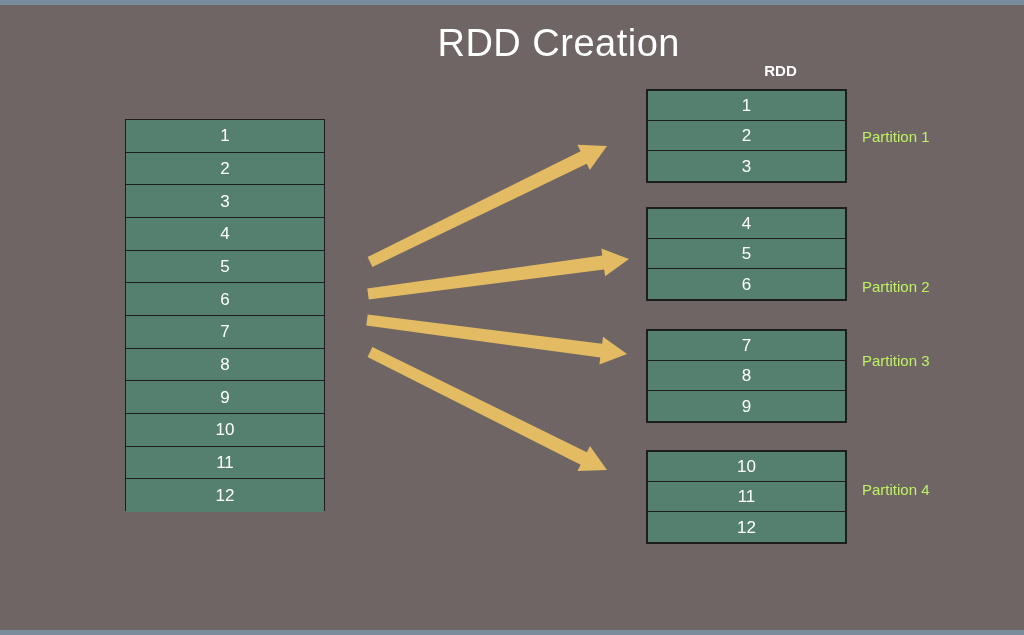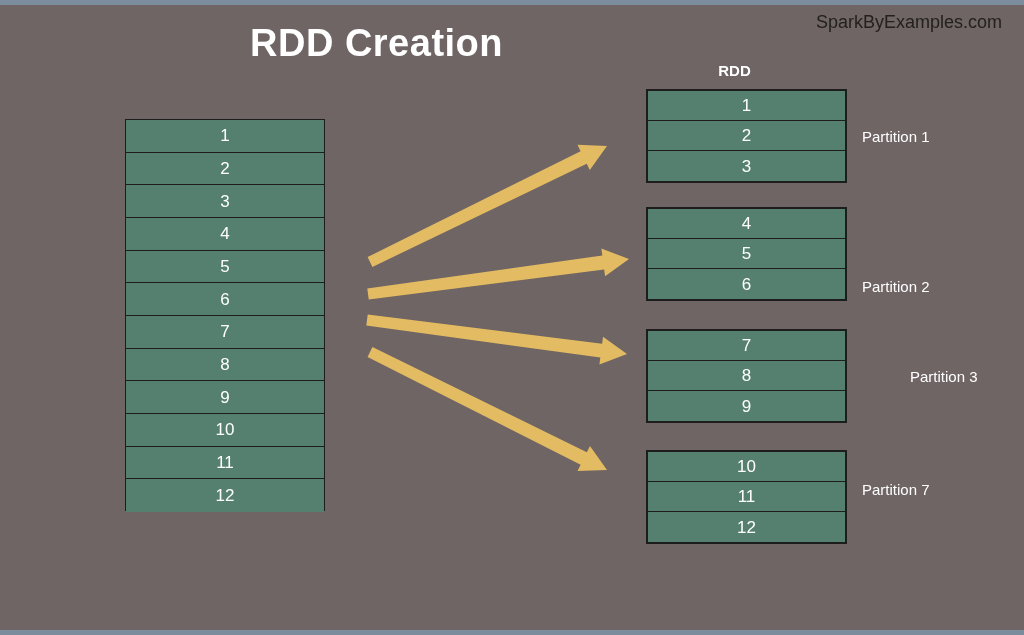--- a/index.html
+++ b/index.html
@@ -23,24 +23,24 @@
     background: #7b8c9c;
   }
   .edge-top { top: 0; }
   .edge-bottom { bottom: 0; }
 
   #title {
     position: absolute;
     left: 250px;
     top: 22px;
     width: 430px;
-    text-align: left;
+    text-align: right;
     color: #ffffff;
     font-size: 38px;
-    font-weight: 700;
+    font-weight: 400;
     letter-spacing: 0.5px;
     white-space: nowrap;
   }
   #watermark {
     position: absolute;
     right: 22px;
     top: 12px;
     color: #23201f;
     font-size: 18px;
     font-weight: 400;
@@ -49,21 +49,21 @@
 
   .col-label {
     position: absolute;
     color: #ffffff;
     font-size: 15px;
     font-weight: bold;
     white-space: nowrap;
     text-align: center;
   }
   #label-python { left: 125px; top: 90px; width: 200px; }
-  #label-rdd { left: 634px; top: 62px; width: 201px; }
+  #label-rdd { left: 680px; top: 62px; width: 201px; }
 
   .cell-table {
     position: absolute;
     border: 1px solid #1d1d1d;
     box-sizing: border-box;
   }
   .cell {
     box-sizing: border-box;
     background: #55806f;
     border-bottom: 1px solid #1d1d1d;
@@ -92,48 +92,47 @@
   }
   .partition-table .cell { height: 30.0px; }
   #partition-table-0 { top: 89px; }
   #partition-table-1 { top: 207px; }
   #partition-table-2 { top: 329px; }
   #partition-table-3 { top: 450px; }
 
   .partition-label {
     position: absolute;
     left: 862px;
-    color: #ffffff;
+    color: #bef264;
     font-size: 15px;
     white-space: nowrap;
   }
   #partition-label-0 { top: 128px; }
   #partition-label-1 { top: 249px; margin-top: 29px; }
-  #partition-label-2 { top: 368px; margin-left: 48px; }
+  #partition-label-2 { top: 352px; }
   #partition-label-3 { top: 481px; }
 
   #arrow-layer {
     position: absolute;
     left: 0;
     top: 0;
     width: 1024px;
     height: 635px;
     pointer-events: none;
   }
 </style>
 </head>
 <body>
 
 <div id="canvas">
 
   <div class="edge-strip edge-top"></div>
   <div class="edge-strip edge-bottom"></div>
 
   <div id="title">RDD Creation</div>
-  <div id="watermark">SparkByExamples.com</div>
 
   <div class="col-label" id="label-rdd">RDD</div>
 
   <div class="cell-table" id="list-table">
       <div class="cell">1</div>
       <div class="cell">2</div>
       <div class="cell">3</div>
       <div class="cell">4</div>
       <div class="cell">5</div>
       <div class="cell">6</div>
@@ -162,21 +161,21 @@
     </div>
   <div class="cell-table partition-table" id="partition-table-3">
       <div class="cell">10</div>
       <div class="cell">11</div>
       <div class="cell">12</div>
     </div>
 
   <div class="partition-label" id="partition-label-0">Partition 1</div>
   <div class="partition-label" id="partition-label-1">Partition 2</div>
   <div class="partition-label" id="partition-label-2">Partition 3</div>
-  <div class="partition-label" id="partition-label-3">Partition 7</div>
+  <div class="partition-label" id="partition-label-3">Partition 4</div>
 
   <svg id="arrow-layer" viewBox="0 0 1024 635">
       <polygon points="372.42,266.94 586.72,163.72 589.80,170.00 607.00,146.00 577.49,144.86 580.57,151.14 367.58,257.06" fill="#e3bb62"></polygon>
       <polygon points="368.73,299.45 604.16,269.39 605.09,276.33 629.00,259.00 601.37,248.58 602.30,255.52 367.27,288.55" fill="#e3bb62"></polygon>
       <polygon points="366.29,325.45 600.31,357.57 599.40,364.51 627.00,354.00 603.03,336.75 602.13,343.69 367.71,314.55" fill="#e3bb62"></polygon>
       <polygon points="367.55,356.92 580.61,464.68 577.49,470.94 607.00,470.00 589.97,445.88 586.85,452.15 372.45,347.08" fill="#e3bb62"></polygon>
     </svg>
 
 </div>
 

